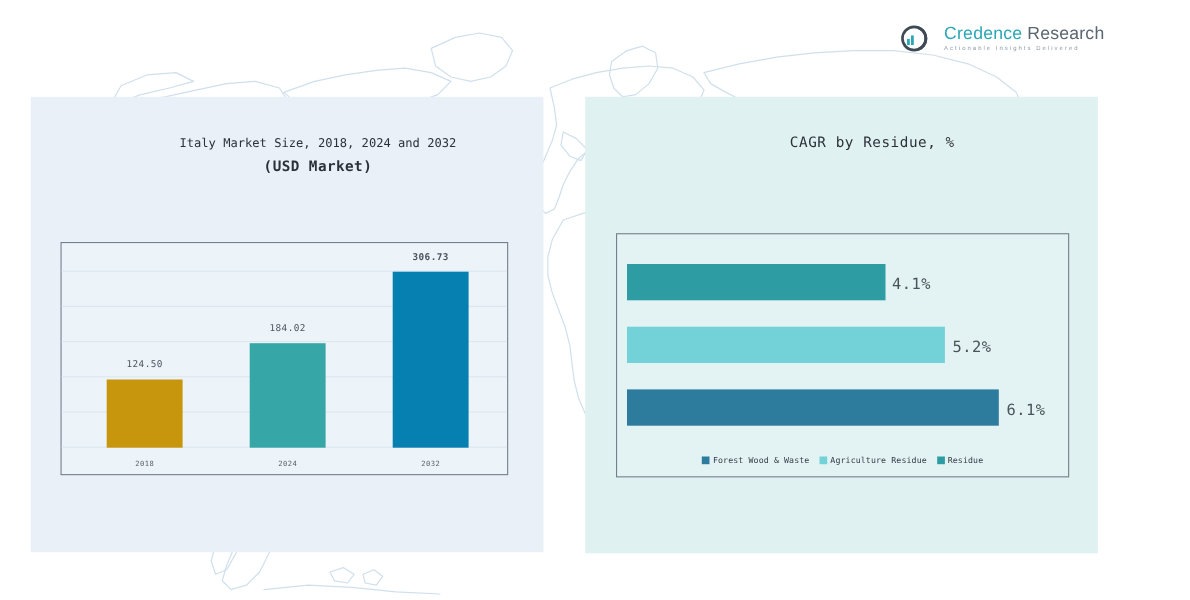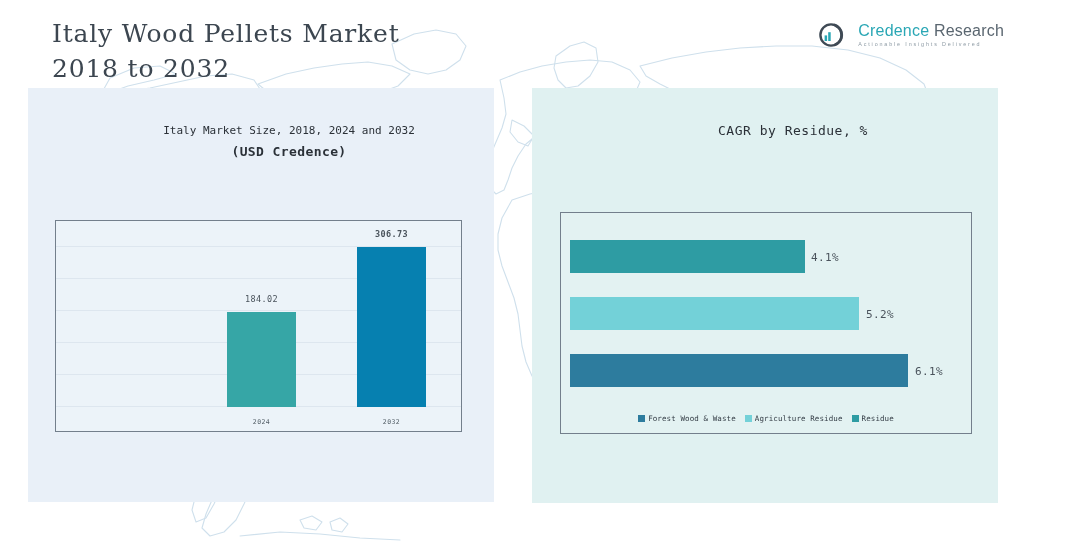--- a/index.html
+++ b/index.html
@@ -70,21 +70,21 @@
     font-family:"DejaVu Sans Mono","Liberation Mono", monospace;
     font-size:6.5px;color:#556069;letter-spacing:.4px;
   }
 
   
   .hbar-row{position:absolute;left:9px;}
   .hbar{position:absolute;left:0;top:0;height:100%;}
   .hbar-value{
     position:absolute;top:50%;margin-top:-6px;
     font-family:"DejaVu Sans Mono","Liberation Mono", monospace;
-    font-size:11px;color:#4a535c;letter-spacing:.4px;white-space:nowrap;
+    font-size:14px;color:#4a535c;letter-spacing:.4px;white-space:nowrap;
   }
 
   
   #right-legend{
     position:absolute;left:0;right:0;bottom:10px;
     display:flex;justify-content:center;align-items:center;gap:9px;
   }
   .legend-item{display:flex;align-items:center;gap:3px;}
   .legend-swatch{width:7px;height:7px;display:inline-block;}
   .legend-label{
@@ -162,22 +162,20 @@
       <path d="M880 330 L906 324 L932 322 L956 326 L976 336 L988 350 L990 368 L982 384 L968 396
                L948 404 L926 406 L904 402 L886 392 L874 378 L868 362 L870 346 Z"></path>
       <path d="M960 414 L974 410 L984 416 L980 428 L968 430 L958 424 Z"></path>
 
       <path d="M240 536 L280 532 L320 534 L360 538 L400 540"></path>
       <path d="M300 520 L312 516 L322 522 L316 530 L304 528 Z"></path>
       <path d="M330 522 L340 518 L348 524 L342 532 L332 530 Z"></path>
     </g>
   </svg>
 
-  <div id="page-title">Italy Wood Pellets Market
-2018 to 2032</div>
 
   <div id="logo">
     <div id="logo-mark">
       <svg viewBox="0 0 26 26" width="26" height="26" aria-hidden="true">
         <path d="M13 1.2 A11.8 11.8 0 1 0 13 24.8 A11.8 11.8 0 1 0 13 1.2 Z
                  M13 3.6 A9.4 9.4 0 1 1 13 22.4 A9.4 9.4 0 1 1 13 3.6 Z" fill="#3f4a55"></path>
         <path d="M16.4 1.6 A11.8 11.8 0 0 1 16.4 24.4 L16.4 21.6 A9.2 9.2 0 0 0 16.4 4.4 Z" fill="#3f4a55"></path>
         <rect x="6.6" y="13.4" width="2.5" height="5.6" fill="#2aa7b5"></rect>
         <rect x="10.2" y="10.2" width="2.5" height="8.8" fill="#2aa7b5"></rect>
         <rect x="13.8" y="7.2" width="2.5" height="11.8" fill="#ffffff"></rect>
@@ -186,31 +184,36 @@
     <div id="logo-text">
       <div id="logo-title"><span class="c1">Credence</span><span class="c2"> Research</span></div>
       <div id="logo-tagline">Actionable Insights Delivered</div>
     </div>
   </div>
 
   <div class="panel" id="panel-left"></div>
 
   <div id="left-heading" class="chart-heading">
     <div>Italy Market Size, 2018, 2024 and 2032</div>
-    <div class="sub2">(USD Credence)</div>
+    <div class="sub2">(USD Market)</div>
   </div>
 
   <div class="plot-frame" id="left-plot">
     <div class="gridline" style="top:25px"></div>
     <div class="gridline" style="top:57px"></div>
     <div class="gridline" style="top:89px"></div>
     <div class="gridline" style="top:121px"></div>
     <div class="gridline" style="top:153px"></div>
     <div class="gridline" style="top:185px"></div>
 
+    <div class="vbar-wrap" style="left:41px;width:69px;height:164px;">
+      <div class="vbar-value" style="bottom:70px;">124.50</div>
+      <div class="vbar" style="height:62px;background:#c8960c;"></div>
+      <div class="vbar-cat">2018</div>
+    </div>
 
     <div class="vbar-wrap" style="left:171px;width:69px;height:164px;">
       <div class="vbar-value" style="bottom:103px;">184.02</div>
       <div class="vbar" style="height:95px;background:#36a6a6;"></div>
       <div class="vbar-cat">2024</div>
     </div>
 
     <div class="vbar-wrap" style="left:301px;width:69px;height:164px;">
       <div class="vbar-value" style="bottom:168px;font-weight:bold;">306.73</div>
       <div class="vbar" style="height:160px;background:#0680b0;"></div>

